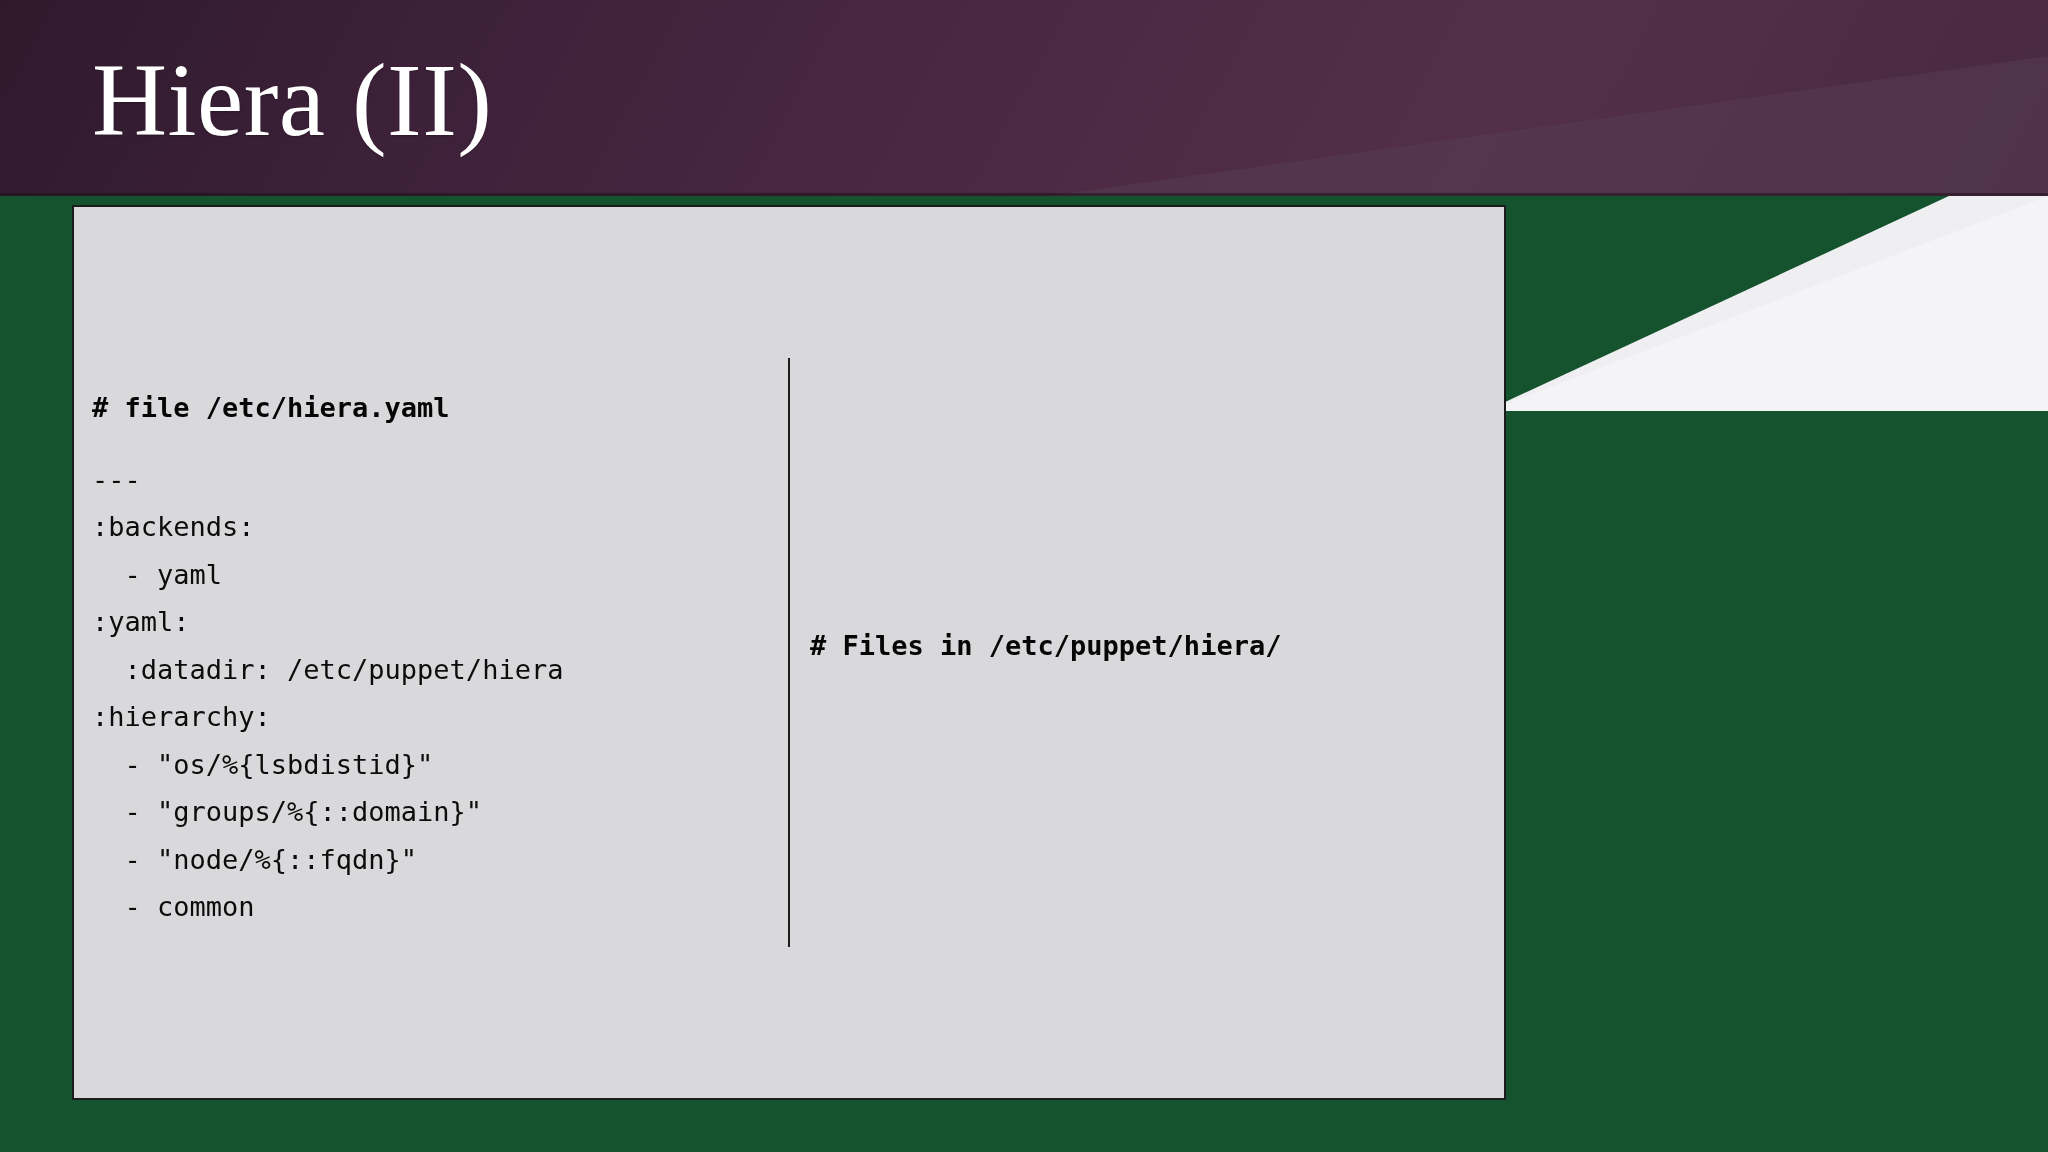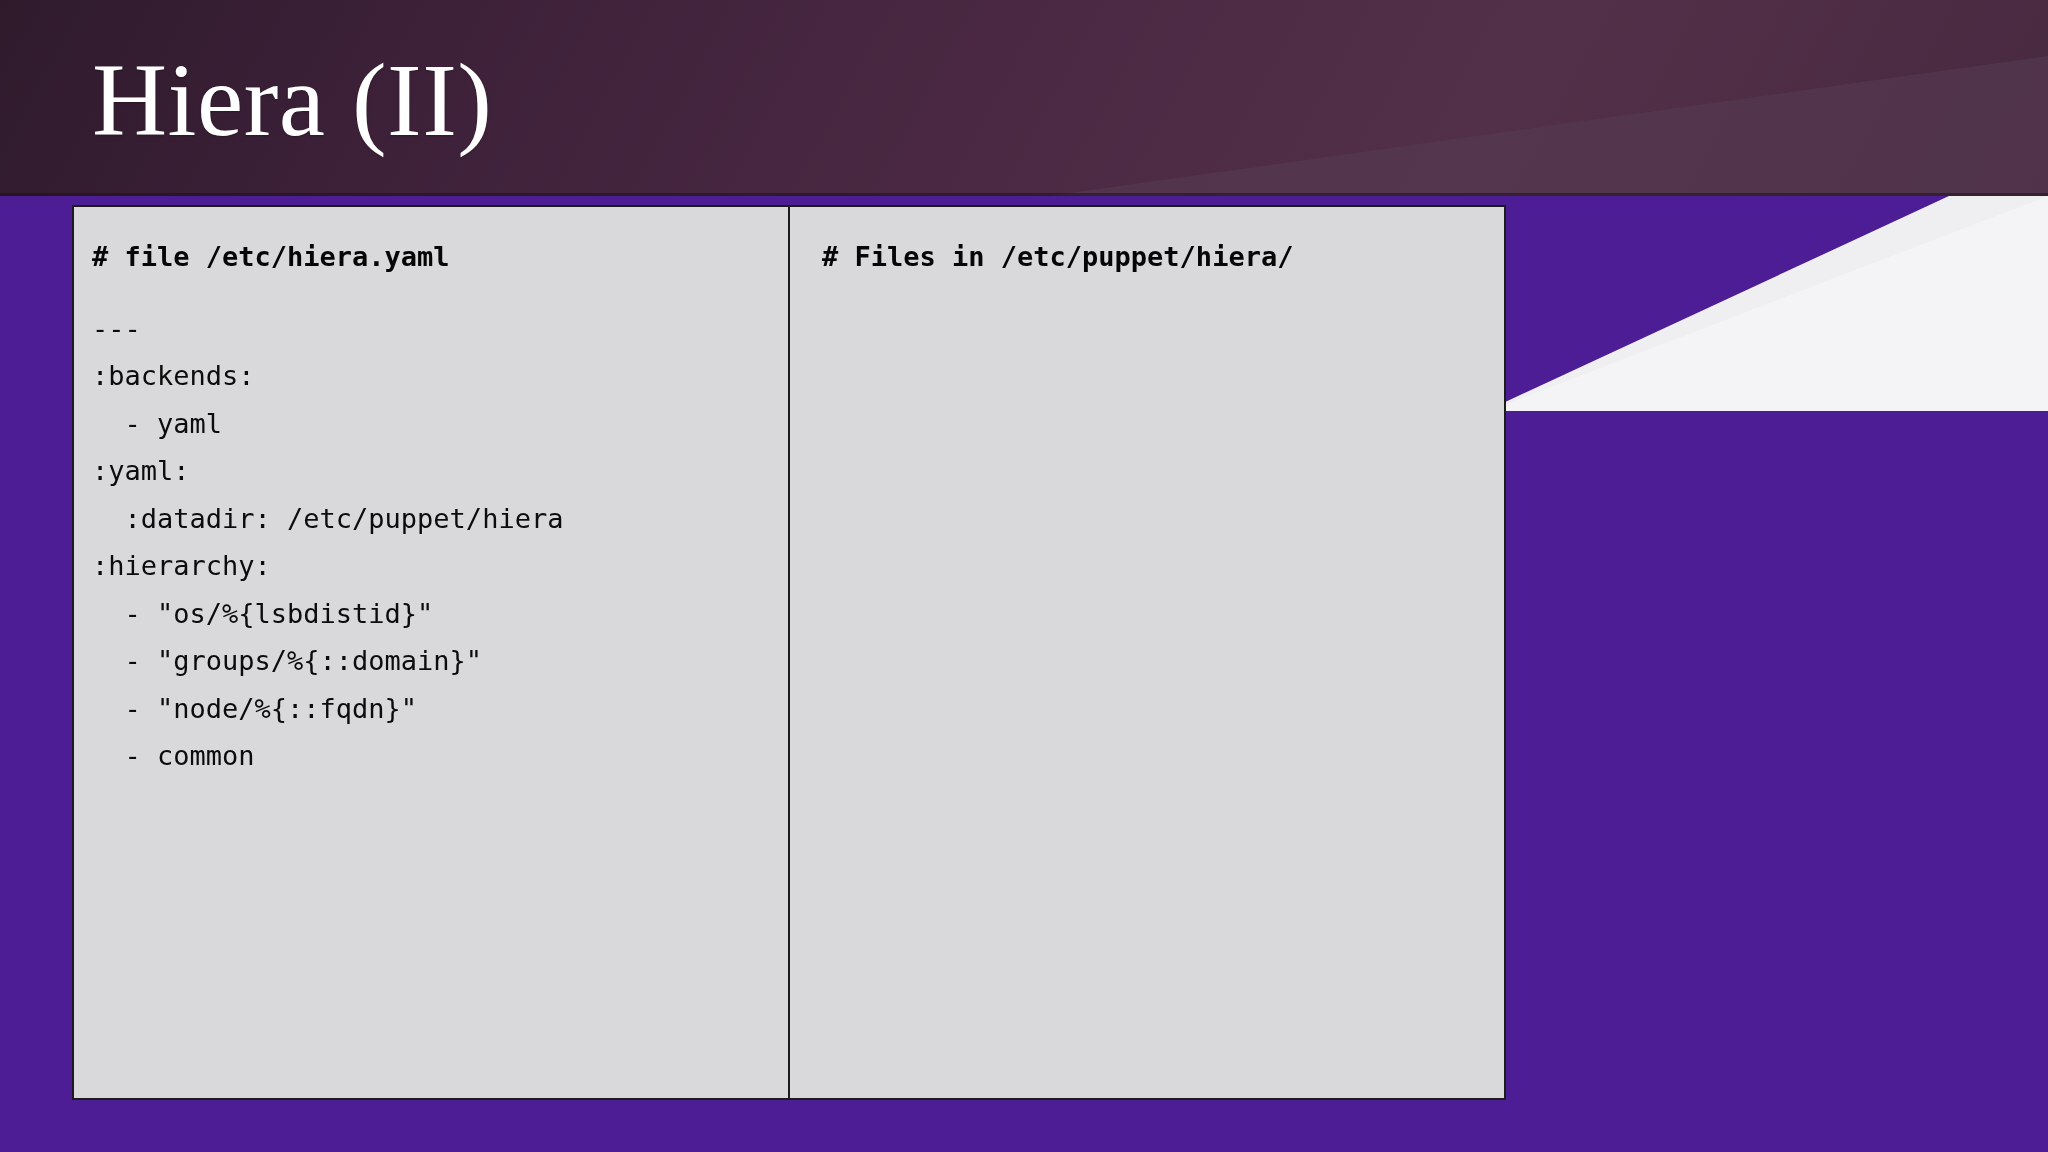--- a/index.html
+++ b/index.html
@@ -12,21 +12,21 @@
     height: 1152px;
     overflow: hidden;
     font-family: "Liberation Sans", sans-serif;
     position: relative;
   }
 
   
   #slide {
     position: absolute;
     inset: 0;
-    background: #4c1d95;
+    background: #14532d;
     overflow: hidden;
   }
 
   
   .right-wedge {
     position: absolute;
     right: 0;
     top: 150px;
     width: 560px;
     height: 260px;
@@ -96,33 +96,34 @@
     position: absolute;
     left: 72px;
     top: 205px;
     width: 1434px;
     height: 895px;
     background: #d9d9dc;
     border: 2px solid #1c1c1c;
     box-sizing: border-box;
     display: flex;
     z-index: 4;
+    align-items: center;
   }
   .col {
     box-sizing: border-box;
     padding: 26px 16px 16px 18px;
     overflow: hidden;
   }
   .col-left {
     width: 716px;
     border-right: 2px solid #1c1c1c;
   }
   .col-right {
     flex: 1;
-    padding-left: 32px;
+    padding-left: 20px;
   }
 
   .code-block {
     font-family: "DejaVu Sans Mono", "Liberation Mono", monospace;
     font-size: 27px;
     line-height: 47.5px;
     color: #0c0c0c;
     white-space: pre;
     margin: 0;
   }

